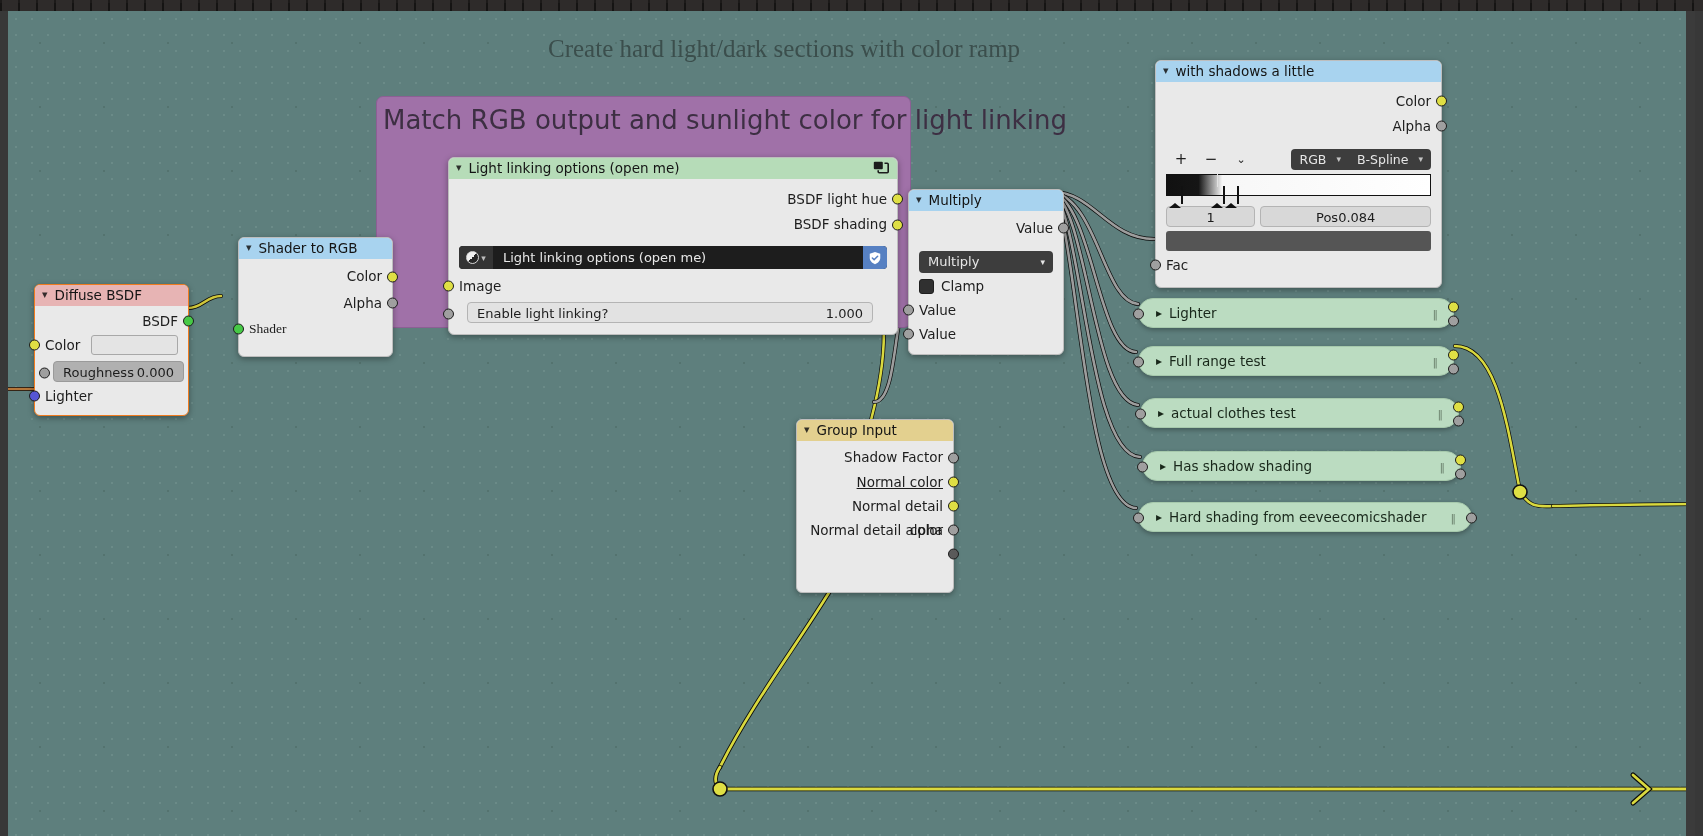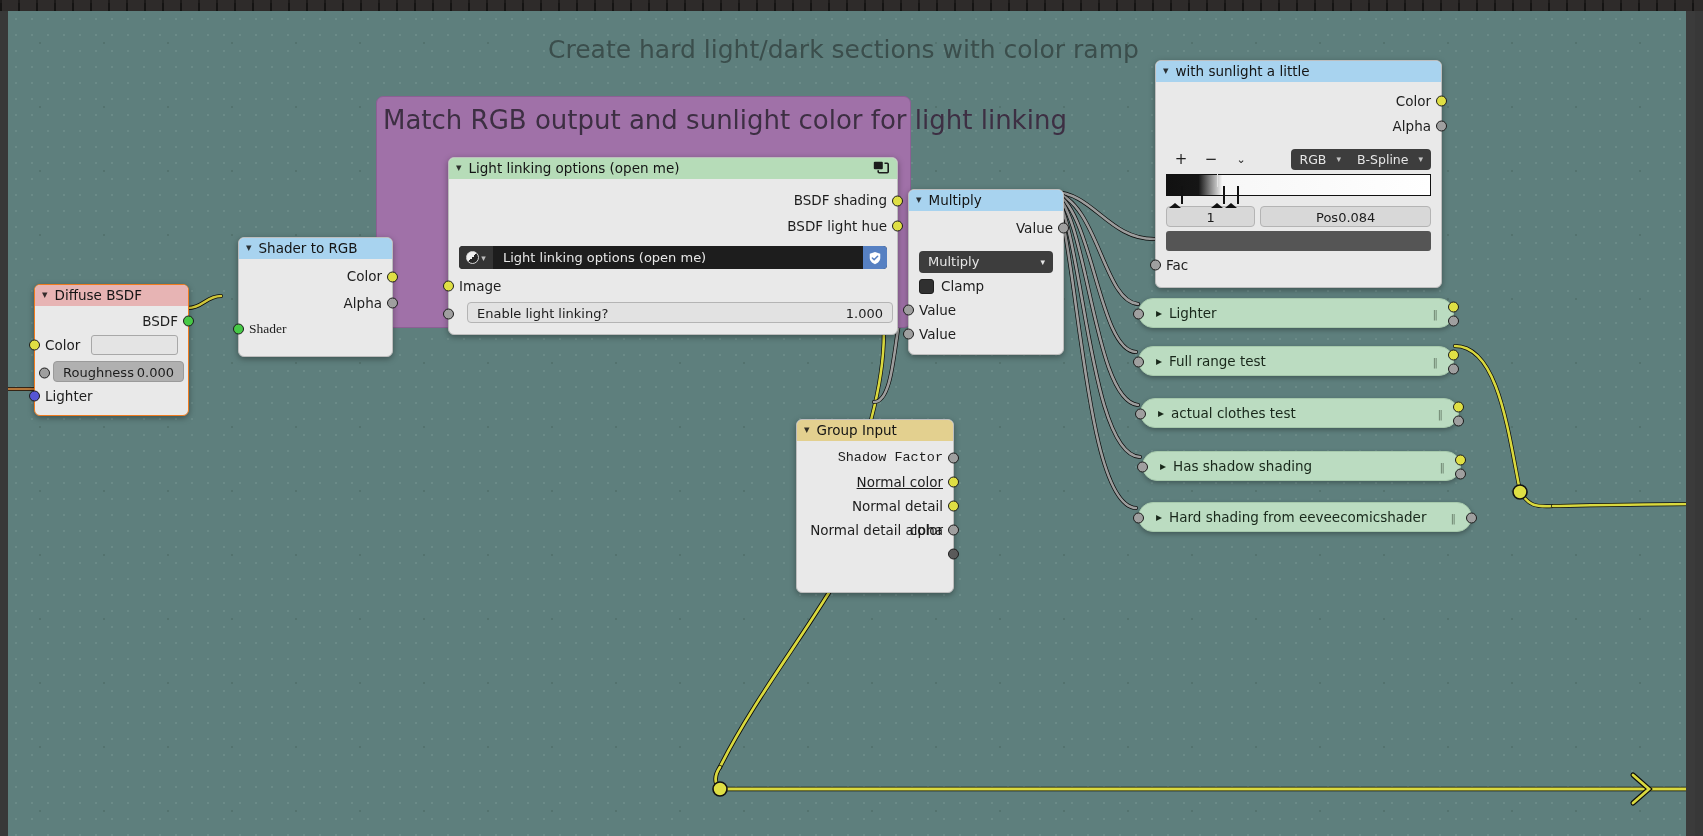--- a/index.html
+++ b/index.html
@@ -109,21 +109,21 @@
     background:#a071a8; border:1px solid #8c5f94;
   }
   .frame .flabel{
     position:absolute; left:6px; top:8px; right:6px;
     font-size:26px; color:#3d2f43; white-space:nowrap;
   }
 
   
   #canvas-title{
     position:absolute; left:540px; top:24px;
-    font-size:25px; color:#3b4e4c; white-space:nowrap;
+    font-size:25px; color:#3b4e4c; white-space:nowrap;font-family:Liberation Serif, serif;
   }
 
   
   .ll-idblock{
     margin:4px 10px; height:23px; display:flex; align-items:center;
     background:#1d1d1d; border-radius:4px; overflow:hidden;
   }
   .ll-idblock .icon{
     width:34px; height:23px; background:#343434; display:flex;
     align-items:center; justify-content:center; gap:2px; flex:0 0 auto;
@@ -324,26 +324,26 @@
     <div class="node" style="left:440px; top:146px; width:450px;">
       <div class="hdr hdr-green">
         <span class="chev">▾</span>
         <span>Light linking options (open me)</span>
         <svg class="copy-ico" viewBox="0 0 16 15">
           <rect x="0.8" y="0.8" width="9" height="7.5" rx="1" fill="#1c1c1c"></rect>
           <path d="M11.5 2.2 h2.7 a1 1 0 0 1 1 1 v7.6 a1 1 0 0 1 -1 1 h-8 a1 1 0 0 1 -1 -1 v-1.6" fill="none" stroke="#1c1c1c" stroke-width="1.6"></path>
         </svg>
       </div>
       <div class="body" style="padding-top:8px;">
+        <div class="row out" style="height:24px;line-height:24px;">
+          <span>BSDF light hue</span>
+          <span class="sock r s-yellow"></span>
+        </div>
         <div class="row out" style="height:27px;line-height:27px;">
           <span>BSDF shading</span>
-          <span class="sock r s-yellow"></span>
-        </div>
-        <div class="row out" style="height:24px;line-height:24px;">
-          <span>BSDF light hue</span>
           <span class="sock r s-yellow"></span>
         </div>
 
         <div class="ll-idblock" style="margin-top:8px;">
           <span class="icon">
             <span class="sphere"></span>
             <span class="cv">▾</span>
           </span>
           <span class="name">Light linking options (open me)</span>
           <span class="shield">
@@ -354,21 +354,21 @@
           </span>
         </div>
 
         <div class="row in" style="height:26px;line-height:26px;">
           <span class="sock l s-yellow"></span>
           <span>Image</span>
         </div>
 
         <div class="row" style="height:24px;padding:0;">
           <span class="sock l s-grey" style="left:-6px;"></span>
-          <div class="wfield blank" style="margin-left:18px;margin-right:4px;">
+          <div class="wfield blank" style="margin-left:18px;margin-right:24px;">
             <span>Enable light linking?</span>
             <span>1.000</span>
           </div>
         </div>
       </div>
     </div>
 
     <div class="node" style="left:900px; top:178px; width:156px;">
       <div class="hdr hdr-blue">
         <span class="chev">▾</span>
@@ -394,21 +394,21 @@
         <div class="row in" style="height:24px;line-height:24px;">
           <span class="sock l s-grey"></span>
           <span>Value</span>
         </div>
       </div>
     </div>
 
     <div class="node" style="left:1147px; top:49px; width:287px;">
       <div class="hdr hdr-blue">
         <span class="chev">▾</span>
-        <span>with sunlight a little</span>
+        <span>with shadows a little</span>
       </div>
       <div class="body" style="padding-top:6px;">
         <div class="row out" style="height:26px;line-height:26px;">
           <span>Color</span>
           <span class="sock r s-yellow"></span>
         </div>
         <div class="row out" style="height:24px;line-height:24px;">
           <span>Alpha</span>
           <span class="sock r s-grey"></span>
         </div>
@@ -462,21 +462,21 @@
         </div>
       </div>
     </div>
 
     <div class="node" style="left:788px; top:408px; width:158px;">
       <div class="hdr hdr-yellow">
         <span class="chev">▾</span>
         <span>Group Input</span>
       </div>
       <div class="body" style="padding-bottom:26px;">
-        <div class="row out" style="height:25px;line-height:25px;font-family:Liberation Mono, monospace;">
+        <div class="row out" style="height:25px;line-height:25px;">
           <span>Shadow Factor</span>
           <span class="sock r s-grey"></span>
         </div>
         <div class="row out" style="height:24px;line-height:24px;text-decoration:underline;">
           <span>Normal color</span>
           <span class="sock r s-yellow"></span>
         </div>
         <div class="row out" style="height:24px;line-height:24px;margin-left:27px;">
           <span>Normal detail color</span>
           <span class="sock r s-yellow"></span>

